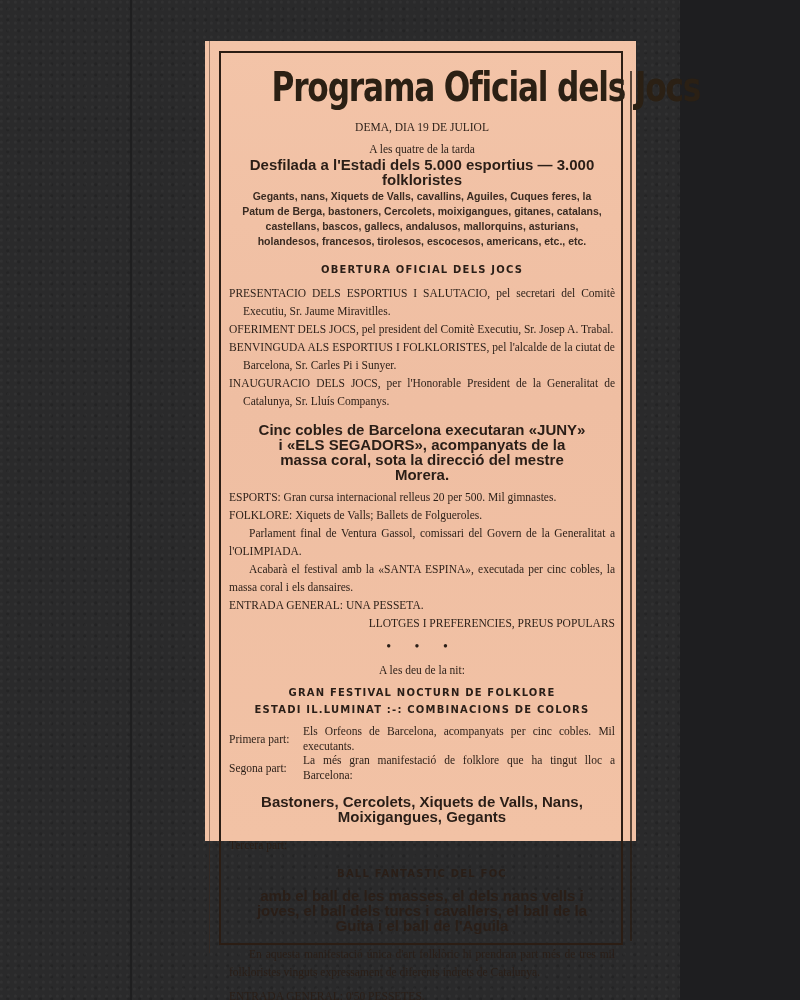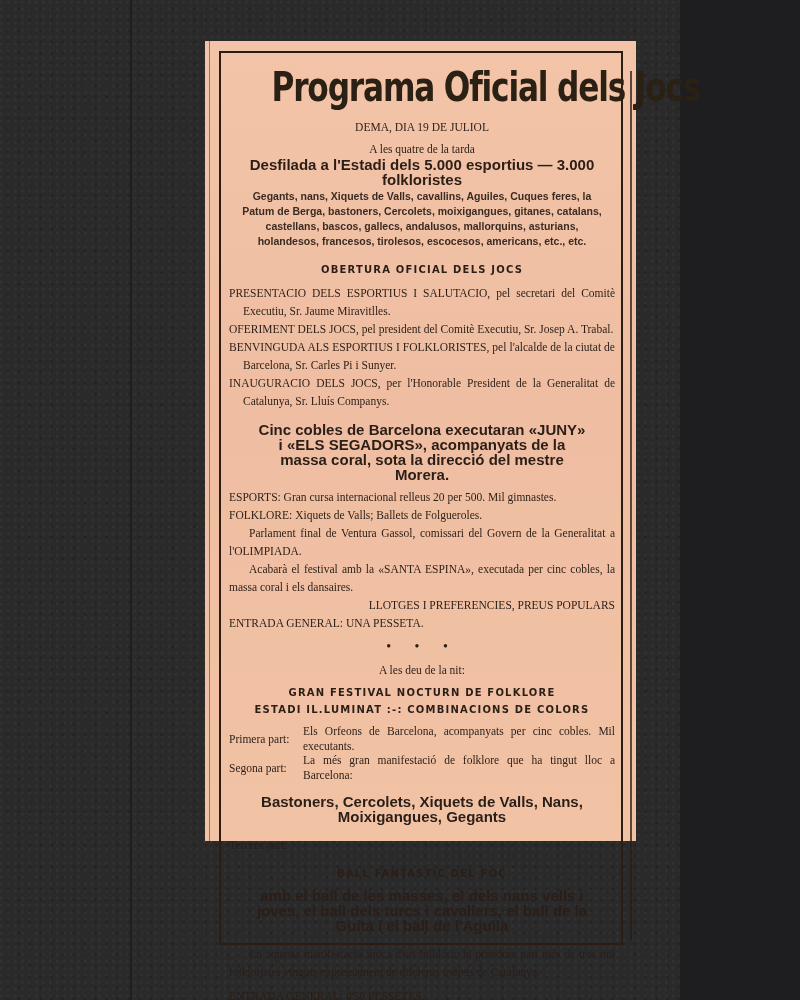--- a/index.html
+++ b/index.html
@@ -124,22 +124,22 @@
     <div class="body-serif hang"><span>INAUGURACIO DELS JOCS,</span><span> per l'Honorable President de la Generalitat de Catalunya, Sr. Lluís Companys.</span></div>
 
     <div class="gap-m"></div>
     <div class="center bold-sans" style="padding: 0 28px;">Cinc cobles de Barcelona executaran «JUNY» i «ELS SEGADORS», acompanyats de la massa coral, sota la direcció del mestre Morera.</div>
     <div class="gap-s"></div>
 
     <div class="body-serif">ESPORTS: Gran cursa internacional relleus 20 per 500. Mil gimnastes.</div>
     <div class="body-serif">FOLKLORE: Xiquets de Valls; Ballets de Folgueroles.</div>
     <div class="body-serif indent">Parlament final de Ventura Gassol, comissari del Govern de la Generalitat a l'OLIMPIADA.</div>
     <div class="body-serif indent">Acabarà el festival amb la «SANTA ESPINA», executada per cinc cobles, la massa coral i els dansaires.</div>
+    <div class="body-serif">ENTRADA GENERAL: UNA PESSETA.</div>
     <div class="body-serif right">LLOTGES I PREFERENCIES, PREUS POPULARS</div>
-    <div class="body-serif">ENTRADA GENERAL: UNA PESSETA.</div>
 
     <div class="gap-s"></div>
     <div class="dots">• • •</div>
     <div class="gap-s"></div>
 
     <div class="center serif-line">A les deu de la nit:</div>
     <div class="gap-s"></div>
     <div class="center heavy">GRAN FESTIVAL NOCTURN DE FOLKLORE</div>
     <div class="center heavy">ESTADI IL.LUMINAT :-: COMBINACIONS DE COLORS</div>
     <div class="gap-s"></div>

